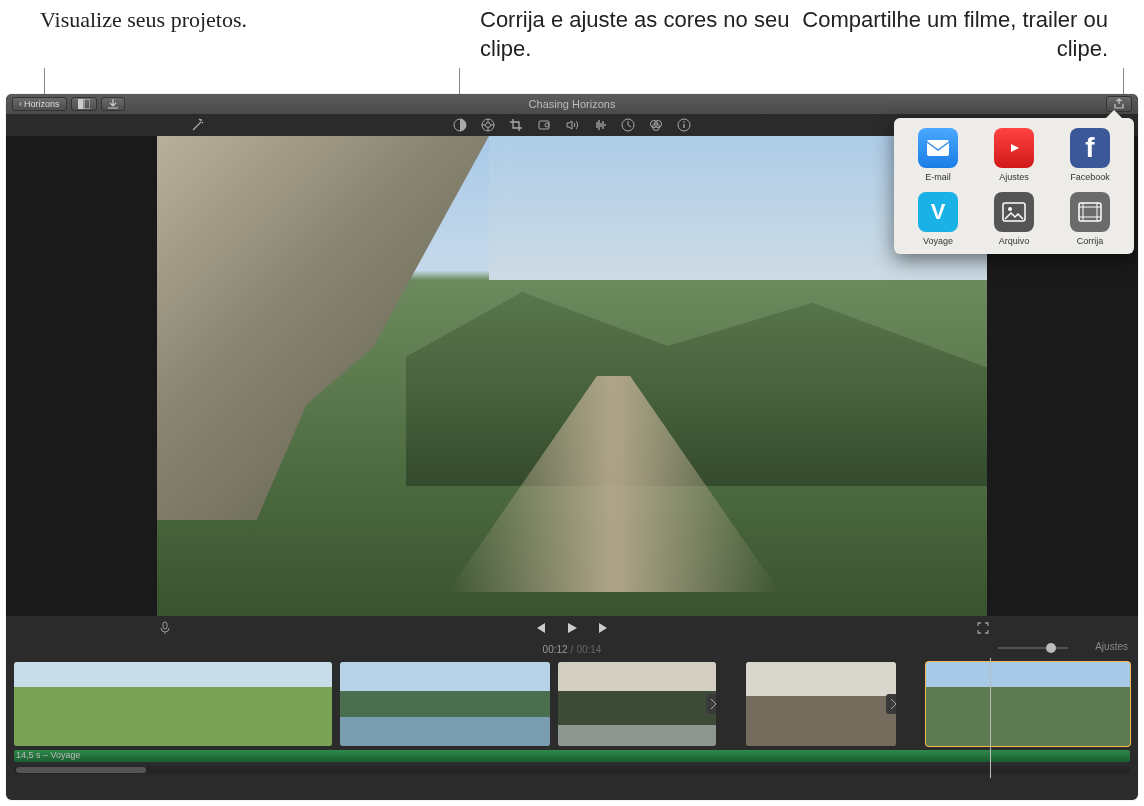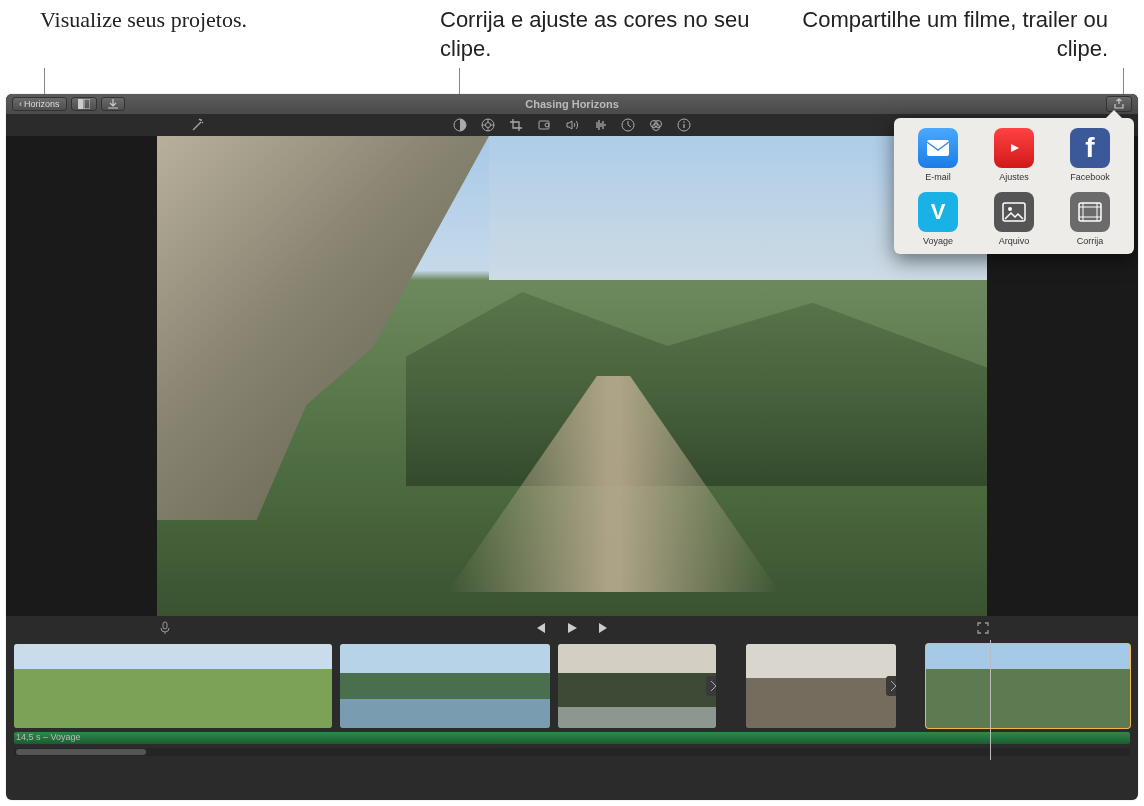--- a/index.html
+++ b/index.html
@@ -55,21 +55,20 @@
     align-items: center;
     gap: 2px;
     cursor: pointer;
   }
   .tb-center {
     position: absolute;
     left: 50%;
     transform: translateX(-50%);
     color: #bbb;
     font-size: 11px;
-    font-weight: bold;
   }
   .tb-right {
     position: absolute;
     right: 6px;
     display:flex;
   }
   
   .adjustbar {
     height: 22px;
     background: #2b2b2b;
@@ -271,21 +270,21 @@
   .i-image{background:#555;}
   .i-file{background:#6b6b6b;}
   svg{display:block;}
 </style>
 </head>
 <body>
 
 <div class="callout" style="top:6px;left:40px;font-family:Liberation Serif, serif;"><span>Visualize seus projetos.</span></div>
 <div class="callout-line" style="left:44px;top:68px;height:28px;"></div>
 
-<div class="callout" style="top:6px;left:440px;width:310px;"><span>Corrija e ajuste as cores no seu clipe.</span></div>
+<div class="callout" style="top:6px;left:480px;width:310px;"><span>Corrija e ajuste as cores no seu clipe.</span></div>
 <div class="callout-line" style="left:459px;top:68px;height:54px;"></div>
 
 <div class="callout" style="top:6px;right:36px;width:330px;text-align:right;"><span>Compartilhe um filme, trailer ou clipe.</span></div>
 <div class="callout-line" style="right:20px;top:68px;height:28px;"></div>
 
 <div class="app-window">
 
   <div class="titlebar">
     <div class="tb-left">
       <div class="tb-btn">
@@ -411,20 +410,30 @@
           </svg>
       </span>
     </div>
     <div class="fullscreen-icon">
       <svg width="14" height="14" viewBox="0 0 14 14">
           <path d="M2 5V2h3M12 5V2H9M2 9v3h3M12 9v3H9" stroke="#999" fill="none" stroke-width="1.3"></path>
         </svg>
     </div>
   </div>
 
+  <div class="timecode-row">
+    <span>00:12</span>
+    <span style="color:#666;padding:0 3px;">/</span>
+    <span style="color:#666;">00:14</span>
+    <div class="zoom-slider">
+      <div class="zoom-track"></div>
+      <div class="zoom-knob"></div>
+    </div>
+    <span class="ajustes-label">Ajustes</span>
+  </div>
 
   <div class="timeline">
     <div class="clip-row">
       <div class="clip clip1" style="width:318px;">
           <div class="clip-thumb"></div>
         </div>
       <div class="clip clip2" style="width:210px;">
           <div class="clip-thumb"></div>
         </div>
       <div class="clip clip3" style="width:158px;">

